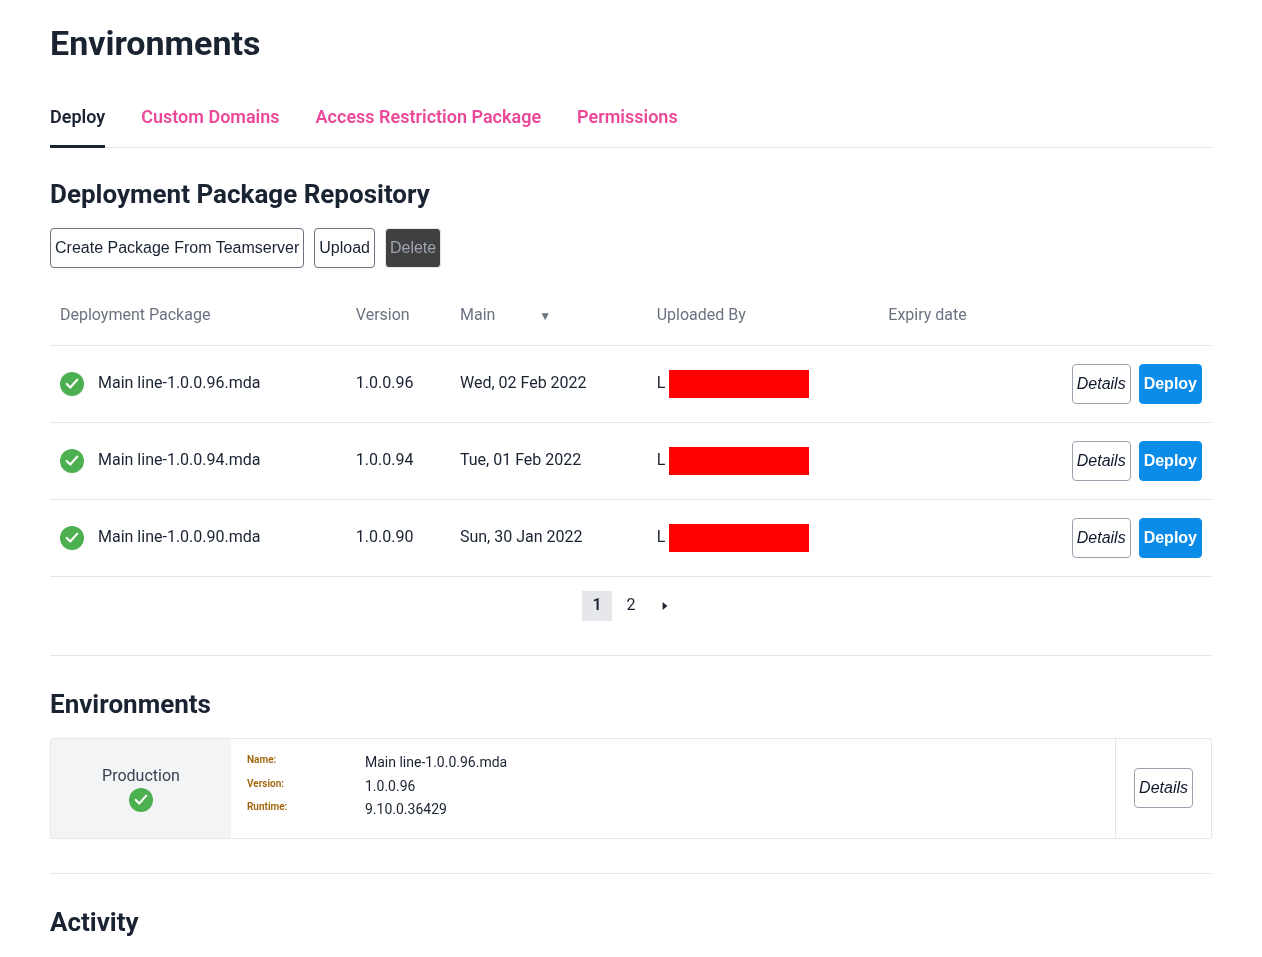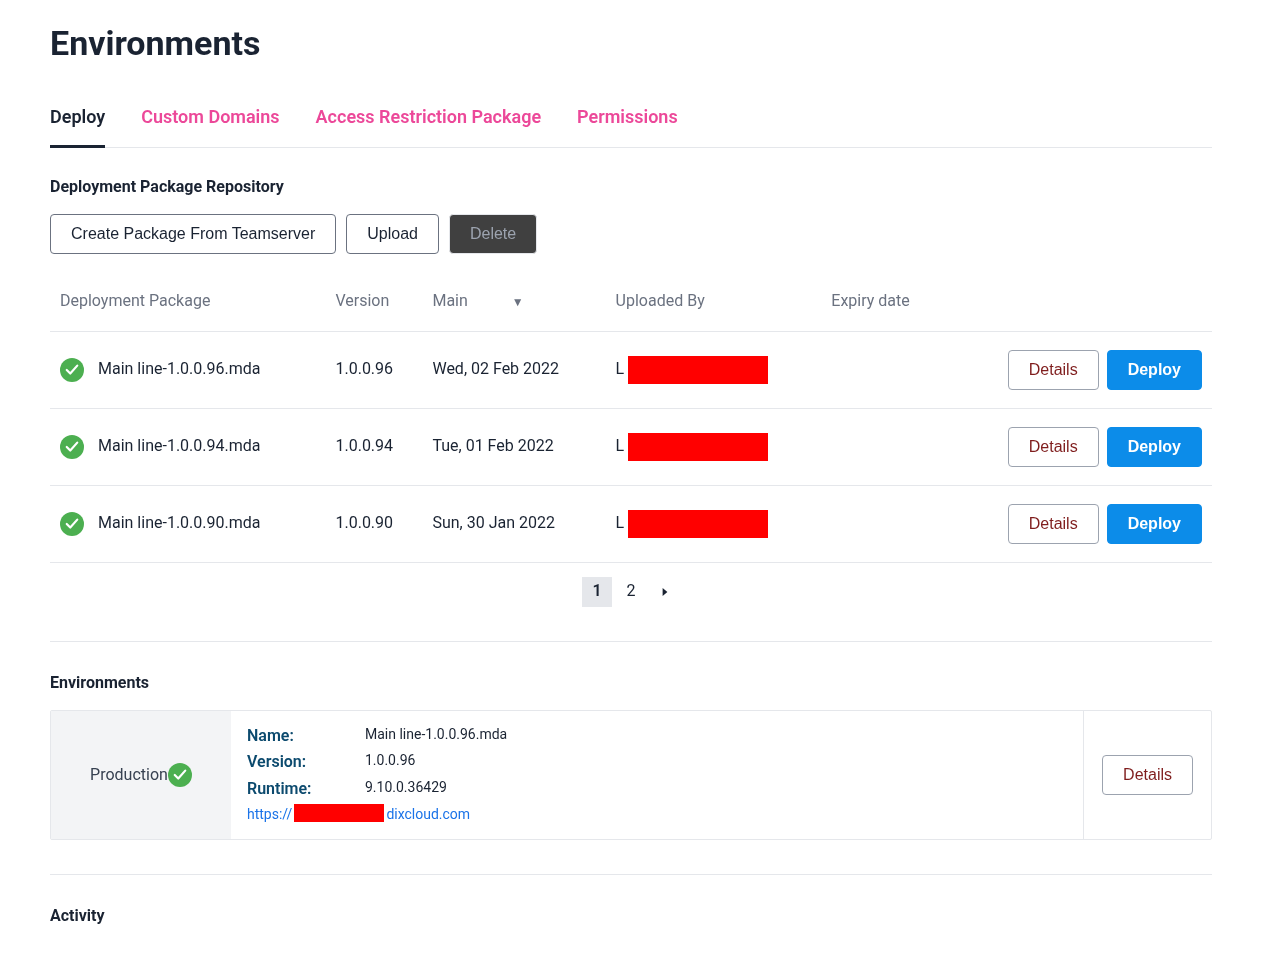--- a/index.html
+++ b/index.html
@@ -30,28 +30,28 @@
     color: #ec4899;
     cursor: pointer;
     border-bottom: 3px solid transparent;
     margin-bottom: -1px;
   }
   .tab.active {
     color: #1a2332;
     border-bottom-color: #1a2332;
   }
   .section-title {
-    font-size: 16px;
+    font-size: 26px;
     font-weight: 700;
     color: #1a2332;
     margin-bottom: 16px;
   }
   .btn-row { display: flex; gap: 10px; margin-bottom: 18px; }
   .btn {
-    padding: 10px 20px;
+    padding: 10px 4px;
     border: 1px solid #6b7280;
     background: #fff;
     border-radius: 4px;
     font-size: 16px;
     cursor: pointer;
     color: #1a2332;
   }
   .btn-disabled {
     color: #9ca3af;
     background: #404040;
@@ -60,21 +60,22 @@
   }
   .btn-primary {
     background: #0c8ce9;
     border-color: #0c8ce9;
     color: #fff;
     font-weight: 600;
   }
   .btn-outline {
     background: #fff;
     border: 1px solid #9ca3af;
-    color: #7f1d1d;
+    color: #0f172a;
+    font-style: italic;
   }
   .table {
     width: 100%;
     border-collapse: collapse;
   }
   .table th, .table td {
     text-align: left;
     padding: 18px 10px;
     border-bottom: 1px solid #e5e7eb;
     vertical-align: middle;
@@ -130,36 +131,36 @@
   .env-card {
     display: flex;
     align-items: stretch;
     border: 1px solid #e5e7eb;
     border-radius: 2px;
   }
   .env-left {
     width: 180px;
     background: #f3f4f6;
     display: flex;
-    flex-direction: row;
+    flex-direction: column;
     align-items: center;
     justify-content: center;
     padding: 20px 10px;
     font-size: 16px;
     color: #374151;
   }
   .env-mid {
     flex: 1;
     padding: 14px 16px;
     font-size: 14px;
     color: #374151;
     border-right: 1px solid #e5e7eb;
   }
   .env-kv { display: flex; gap: 8px; margin-bottom: 4px; }
-  .env-key { width: 110px; font-weight: 600; color: #0c4a6e; font-size: 16px; }
+  .env-key { width: 110px; font-weight: 600; color: #a16207; font-size: 10px; }
   .env-val { font-size: 14px; color: #1a2332; }
   .env-link { color: #1a73e8; }
   .env-link .redact { height: 18px; width: 90px; margin: 0 2px; vertical-align: text-bottom;}
   .env-right {
     display: flex; align-items: center; padding: 0 18px;
   }
 </style>
 </head>
 <body>
 
@@ -293,23 +294,20 @@
       <span class="env-val">Main line-1.0.0.96.mda</span>
     </div>
     <div class="env-kv">
       <span class="env-key">Version:</span>
       <span class="env-val">1.0.0.96</span>
     </div>
     <div class="env-kv">
       <span class="env-key">Runtime:</span>
       <span class="env-val">9.10.0.36429</span>
     </div>
-    <div class="env-link">
-      <span>https://</span><span class="redact"></span><span>dixcloud.com</span>
-    </div>
   </div>
   <div class="env-right">
     <button class="btn btn-outline">Details</button>
   </div>
 </div>
 
 <hr class="section-div" style="margin-top:34px;">
 
 <h2 class="section-title">Activity</h2>
 

